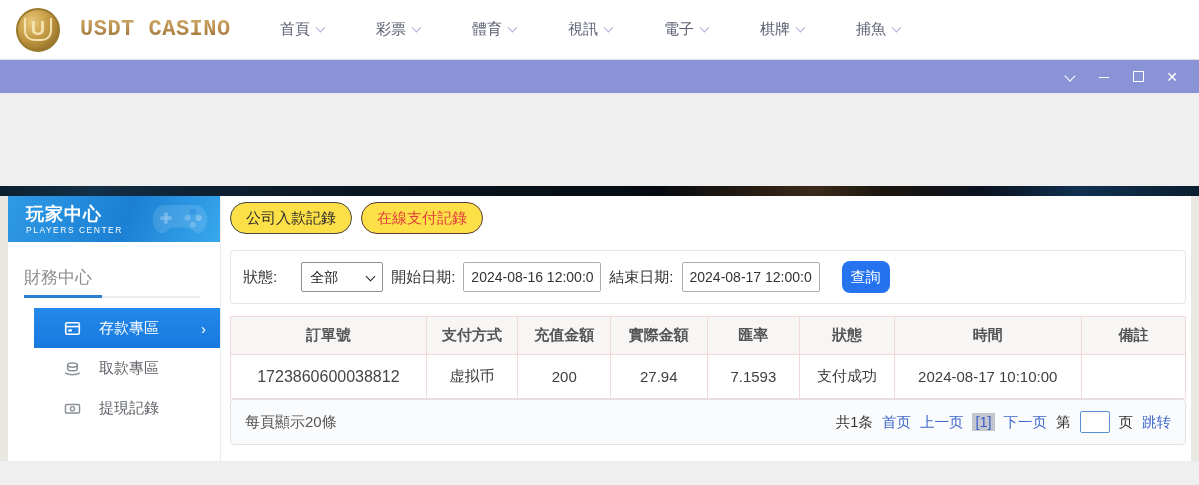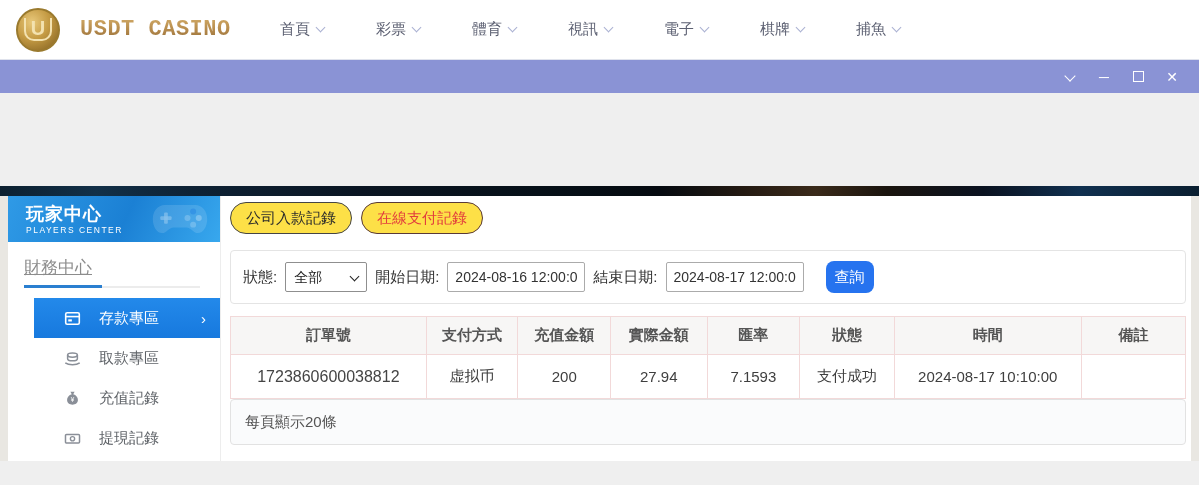--- a/index.html
+++ b/index.html
@@ -50,21 +50,21 @@
   .panel { height:265px; background:#ffffff; display:flex; overflow:hidden; }
 
   
   .sidebar { width:212px; flex:0 0 auto; overflow:hidden; }
   .sb-header { height:46px; position:relative; overflow:hidden;
     background:linear-gradient(115deg,#2f9ae6 0%,#1b80d4 55%,#38a8ee 100%);
     color:#ffffff; display:flex; align-items:center; padding-left:18px; }
   .sb-title { font-size:18px; font-weight:bold; letter-spacing:1px; line-height:20px; }
   .sb-sub { font-size:8.5px; letter-spacing:1.5px; margin-top:1px; }
   .gamepad { position:absolute; right:10px; top:2px; width:60px; height:42px; opacity:.45; }
-  .sb-section { padding:14px 16px 9px 16px; font-size:17px; color:#8c8c8c; position:relative;text-decoration:underline; }
+  .sb-section { padding:24px 16px 9px 16px; font-size:17px; color:#8c8c8c; position:relative; }
   .sb-section::after { content:""; position:absolute; left:16px; bottom:0; width:176px;
     height:2px; background:#ececec; }
   .sb-section::before { content:""; position:absolute; left:16px; bottom:0; width:78px;
     height:3px; background:#2a7fd0; z-index:1; }
   .sb-nav { padding-top:10px;padding-left:26px; }
   .sb-item { height:40px; display:flex; align-items:center; padding:0 14px 0 30px;
     font-size:15px; color:#5f6368; cursor:pointer; }
   .sb-item .ic { width:17px; height:17px; margin-right:18px; color:#8a8f98; flex:0 0 auto; }
   .sb-item.active { background:linear-gradient(180deg,#2389ea,#1779de); color:#ffffff; }
   .sb-item.active .ic { color:#ffffff; }
@@ -77,21 +77,21 @@
   .content { flex:1 1 auto; padding:6px 5px 0 9px; overflow:hidden; }
   .tabs { display:flex; gap:9px; }
   .tab { height:32px; padding:0 15px; border-radius:16px; background:#fde047;
     border:1.6px solid #454545; font-size:15px; color:#2b2b2b; cursor:pointer;
     font-family:inherit; }
   .tab-active { color:#e23d3d; border-color:#5a3a38; }
 
   .filterbox { margin-top:16px; height:54px; border:1px solid #e4e4e4; border-radius:4px;
     display:flex; align-items:center; padding:0 12px; gap:8px; }
   .flabel { font-size:15px; color:#333333; white-space:nowrap; }
-  .sel-wrap { position:relative; }
+  .sel-wrap { position:relative;margin-left:16px; }
   .sel-wrap select { appearance:none; -webkit-appearance:none; width:82px; height:30px;
     border:1px solid #8f8f8f; border-radius:2px; background:#ffffff; font-size:14px;
     color:#222; padding:0 20px 0 8px; font-family:inherit; }
   .sel-wrap::after { content:""; position:absolute; right:9px; top:11px; width:6px; height:6px;
     border-right:1.8px solid #222; border-bottom:1.8px solid #222; transform:rotate(45deg);
     pointer-events:none; }
   .dt-input { width:138px; height:30px; border:1px solid #ababab; border-radius:2px;
     font-size:14px; color:#333; padding:0 7px; font-family:inherit; }
   .query-btn { width:48px; height:32px; margin-left:14px; background:#2673ef; color:#ffffff;
     border:none; border-radius:8px; font-size:15px; cursor:pointer; font-family:inherit; }
@@ -208,27 +208,20 @@
             <span>存款專區</span>
             <span class="sb-arrow">›</span>
           </div>
           <div class="sb-item">
             <svg class="ic" viewBox="0 0 16 16">
               <ellipse cx="8" cy="4.8" rx="4.6" ry="2" fill="none" stroke="currentColor" stroke-width="1.4"></ellipse>
               <path d="M3.4 4.8v3.4c0 1.1 2.1 2 4.6 2s4.6-.9 4.6-2V4.8" fill="none" stroke="currentColor" stroke-width="1.4"></path>
               <path d="M1.2 12.2c3.2 2.2 10.4 2.2 13.6 0" fill="none" stroke="currentColor" stroke-width="1.4"></path>
             </svg>
             <span>取款專區</span>
-          </div>
-          <div class="sb-item">
-            <svg class="ic" viewBox="0 0 16 16">
-              <path d="M6 1.6h4l-1.3 2.5c2.7.7 4.4 2.9 4.4 5.4 0 2.8-2.3 4.4-5.1 4.4S2.9 12.3 2.9 9.5c0-2.5 1.7-4.7 4.4-5.4L6 1.6z" fill="currentColor"></path>
-              <text x="8" y="11.4" font-size="6" text-anchor="middle" fill="#ffffff" font-family="sans-serif">¥</text>
-            </svg>
-            <span>充值記錄</span>
           </div>
           <div class="sb-item">
             <svg class="ic" viewBox="0 0 16 16">
               <rect x="1.4" y="4.2" width="13.2" height="8" rx="1" fill="none" stroke="currentColor" stroke-width="1.4"></rect>
               <circle cx="8" cy="8.2" r="2" fill="none" stroke="currentColor" stroke-width="1.3"></circle>
             </svg>
             <span>提現記錄</span>
           </div>
           <div class="sb-partial"></div>
         </nav>
@@ -289,20 +282,31 @@
               <td>7.1593</td>
               <td>支付成功</td>
               <td>2024-08-17 10:10:00</td>
               <td></td>
             </tr>
           </tbody>
         </table>
 
         <div class="footerbar">
           <span class="pagesize">每頁顯示20條</span>
+          <div class="pager">
+            <span class="total">共1条</span>
+            <a>首页</a>
+            <a>上一页</a>
+            <span class="cur">[1]</span>
+            <a>下一页</a>
+            <span class="plain">第</span>
+            <input class="jump-input" type="text" value="" style="">
+            <span class="plain">页</span>
+            <a>跳转</a>
+          </div>
         </div>
 
       </section>
     </div>
   </div>
 
   <div class="bottom-strip"></div>
 </div>
 
 </body></html>

